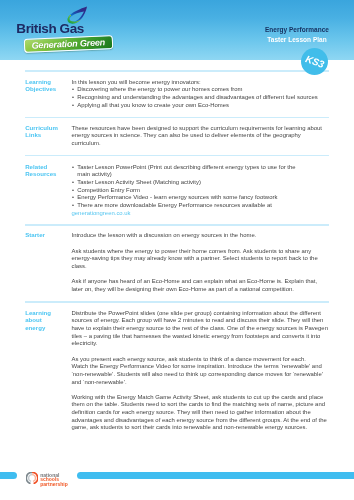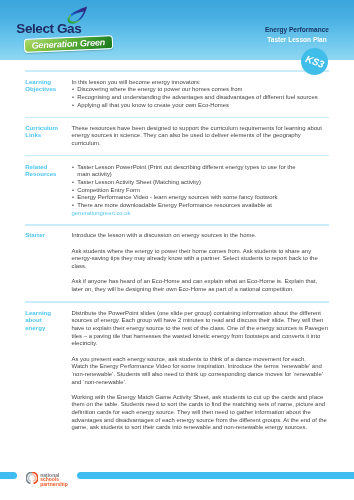--- a/index.html
+++ b/index.html
@@ -60,21 +60,21 @@
   .nsp-t3{color:#f05a28;}
 </style>
 </head>
 <body>
 
 <div class="page">
 
   <div class="header"></div>
   <div class="hdr-rule"></div>
 
-  <div class="bg-word">Select Gas</div>
+  <div class="bg-word">British Gas</div>
   <svg class="flame" width="22" height="19" viewBox="65 5 22 19">
     <defs>
       <linearGradient id="fgrad" x1="0.05" y1="0.95" x2="0.9" y2="0.05">
         <stop offset="0" stop-color="#00b9f2"></stop>
         <stop offset="0.22" stop-color="#0495e0"></stop>
         <stop offset="0.5" stop-color="#1b4fae"></stop>
         <stop offset="0.78" stop-color="#2c2f8e"></stop>
         <stop offset="1" stop-color="#332a82"></stop>
       </linearGradient>
       <linearGradient id="lgrad" x1="0.1" y1="0.9" x2="0.95" y2="0.05">

